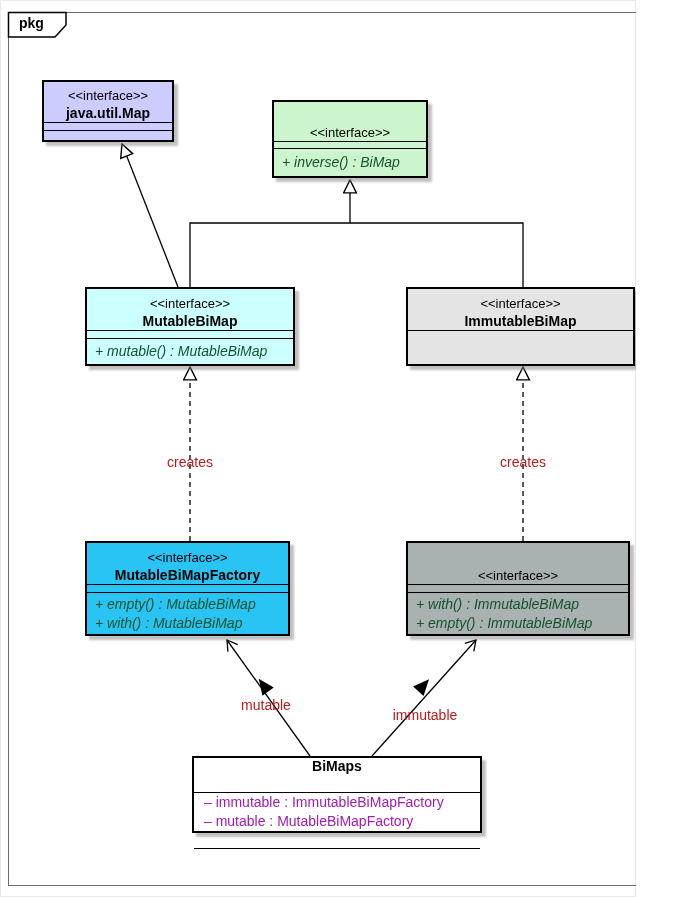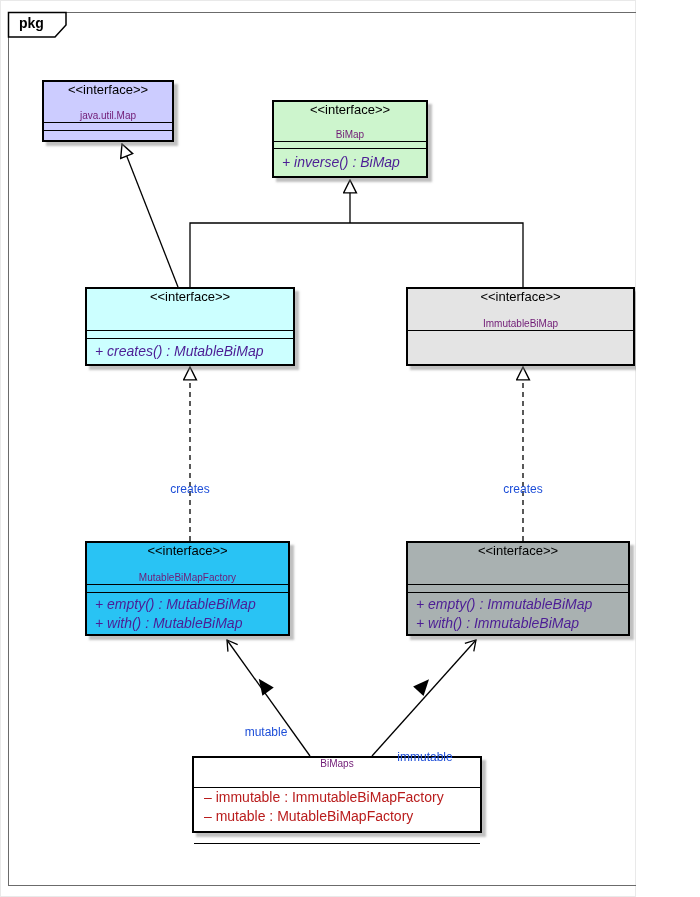--- a/index.html
+++ b/index.html
@@ -25,56 +25,55 @@
     border: 2px solid #000;
     box-shadow: 4px 4px 2px rgba(130,130,130,0.5);
     display: flex;
     flex-direction: column;
   }
   .uml-title {
     box-sizing: border-box;
     text-align: center;
     display: flex;
     flex-direction: column;
-    justify-content: space-between;
+    justify-content: flex-end;
     line-height: 1.25;
   }
   .uml-stereotype { font-size: 13px; color: #000; }
-  .uml-name { font-size: 10px; font-weight: normal; color: #701a75; }
+  .uml-name { font-size: 14px; font-weight: bold; color: #000000; }
   .uml-compartment {
     box-sizing: border-box;
     border-top: 1.5px solid #000;
   }
   .uml-ops, .uml-attrs-list {
     display: flex;
     flex-direction: column;
     justify-content: center;
     padding-left: 8px;
   }
   .uml-op {
     font-size: 14px;
     font-style: italic;
-    color: #4c1d95;
+    color: #14532d;
     line-height: 1.35;
     white-space: nowrap;
   }
   .uml-attr {
     font-size: 14px;
-    color: #b91c1c;
+    color: #a21caf;
     line-height: 1.4;
     white-space: nowrap;
   }
   .edge-label {
     position: absolute;
     z-index: 3;
-    font-size: 12px;
-    color: #1d4ed8;
+    font-size: 14px;
+    color: #b91c1c;
     transform: translateX(-50%);
     white-space: nowrap;
-    margin-top: 28px;
   }
   #frame-tag-label {
     position: absolute;
     z-index: 3;
     left: 19px;
     top: 15px;
     font-size: 14px;
     font-weight: bold;
     color: #000;
   }
@@ -121,35 +120,35 @@
       <div class="uml-stereotype">&lt;&lt;interface&gt;&gt;</div>
       <div class="uml-name">java.util.Map</div>
     </div>
     <div class="uml-compartment" style="height:8px;"></div>
     <div class="uml-compartment" style="flex:1;"></div>
   </div>
 
   <div class="uml-class" style="left: 272px; top: 100px; width: 156px; height: 78px; background-color: rgb(205, 245, 205);">
     <div class="uml-title" style="height:39px;">
       <div class="uml-stereotype">&lt;&lt;interface&gt;&gt;</div>
-      <div class="uml-name">BiMap</div>
     </div>
     <div class="uml-compartment" style="height:7px;"></div>
     <div class="uml-compartment uml-ops" style="flex:1;">
       <div class="uml-op">+ inverse() : BiMap</div>
     </div>
   </div>
 
   <div class="uml-class" style="left: 85px; top: 287px; width: 210px; height: 79px; background-color: rgb(204, 255, 255);">
     <div class="uml-title" style="height:41px;">
       <div class="uml-stereotype">&lt;&lt;interface&gt;&gt;</div>
+      <div class="uml-name">MutableBiMap</div>
     </div>
     <div class="uml-compartment" style="height:8px;"></div>
     <div class="uml-compartment uml-ops" style="flex:1;">
-      <div class="uml-op">+ creates() : MutableBiMap</div>
+      <div class="uml-op">+ mutable() : MutableBiMap</div>
     </div>
   </div>
 
   <div class="uml-class" style="left: 406px; top: 287px; width: 229px; height: 79px; background-color: rgb(228, 228, 228);">
     <div class="uml-title" style="height:41px;">
       <div class="uml-stereotype">&lt;&lt;interface&gt;&gt;</div>
       <div class="uml-name">ImmutableBiMap</div>
     </div>
     <div class="uml-compartment" style="height:8px;"></div>
   </div>
@@ -165,34 +164,34 @@
       <div class="uml-op">+ with() : MutableBiMap</div>
     </div>
   </div>
 
   <div class="uml-class" style="left: 406px; top: 541px; width: 224px; height: 95px; background-color: rgb(169, 177, 177);">
     <div class="uml-title" style="height:41px;">
       <div class="uml-stereotype">&lt;&lt;interface&gt;&gt;</div>
     </div>
     <div class="uml-compartment" style="height:8px;"></div>
     <div class="uml-compartment uml-ops" style="flex:1;">
+      <div class="uml-op">+ with() : ImmutableBiMap</div>
       <div class="uml-op">+ empty() : ImmutableBiMap</div>
-      <div class="uml-op">+ with() : ImmutableBiMap</div>
     </div>
   </div>
 
   <div class="uml-class" style="left: 192px; top: 756px; width: 290px; height: 77px; background-color: rgb(255, 255, 255); gap: 16px;">
     <div class="uml-title" style="height:23px;">
       <div class="uml-name">BiMaps</div>
     </div>
     <div class="uml-compartment uml-attrs-list" style="flex:1; padding-left:10px;">
       <div class="uml-attr">– immutable : ImmutableBiMapFactory</div>
       <div class="uml-attr">– mutable : MutableBiMapFactory</div>
     </div>
     <div class="uml-compartment" style="height:11px;"></div>
   </div>
 
   <div class="edge-label" style="left:190px; top:454px;">creates</div>
   <div class="edge-label" style="left:523px; top:454px;">creates</div>
   <div class="edge-label" style="left:266px; top:697px;">mutable</div>
-  <div class="edge-label" style="left:425px; top:722px;">immutable</div>
+  <div class="edge-label" style="left:425px; top:707px;">immutable</div>
 
 </div>
 
 </body></html>

